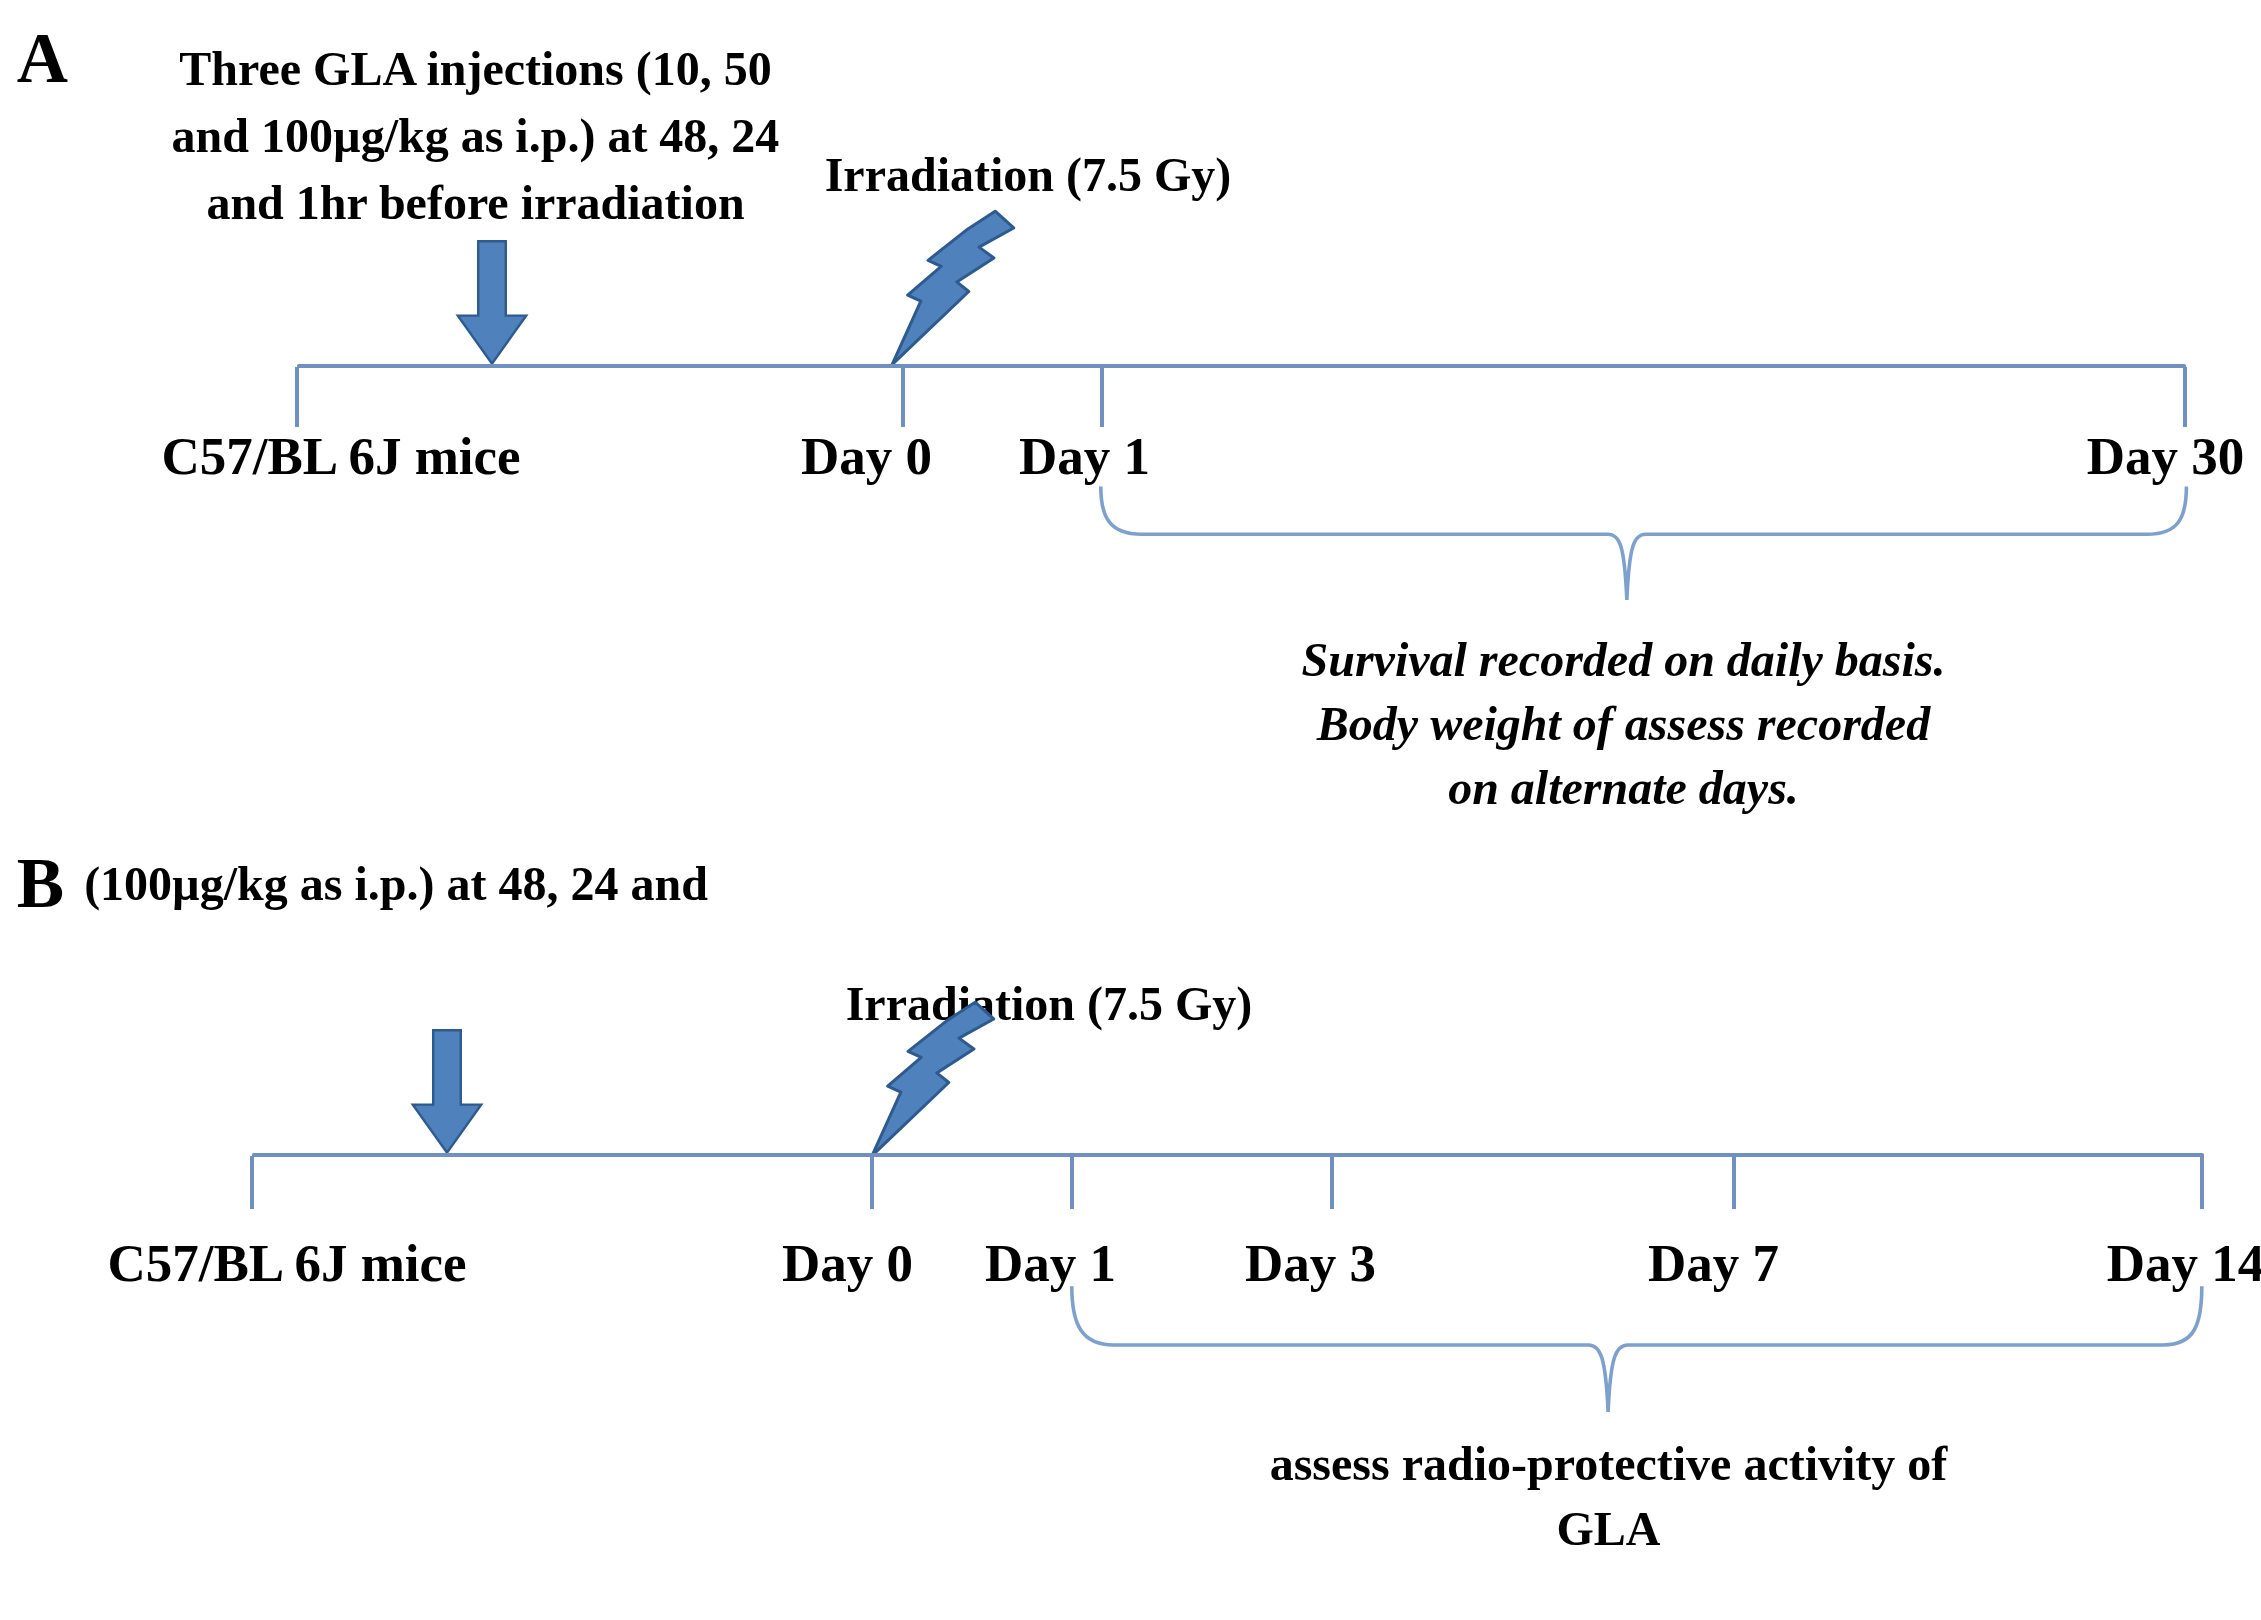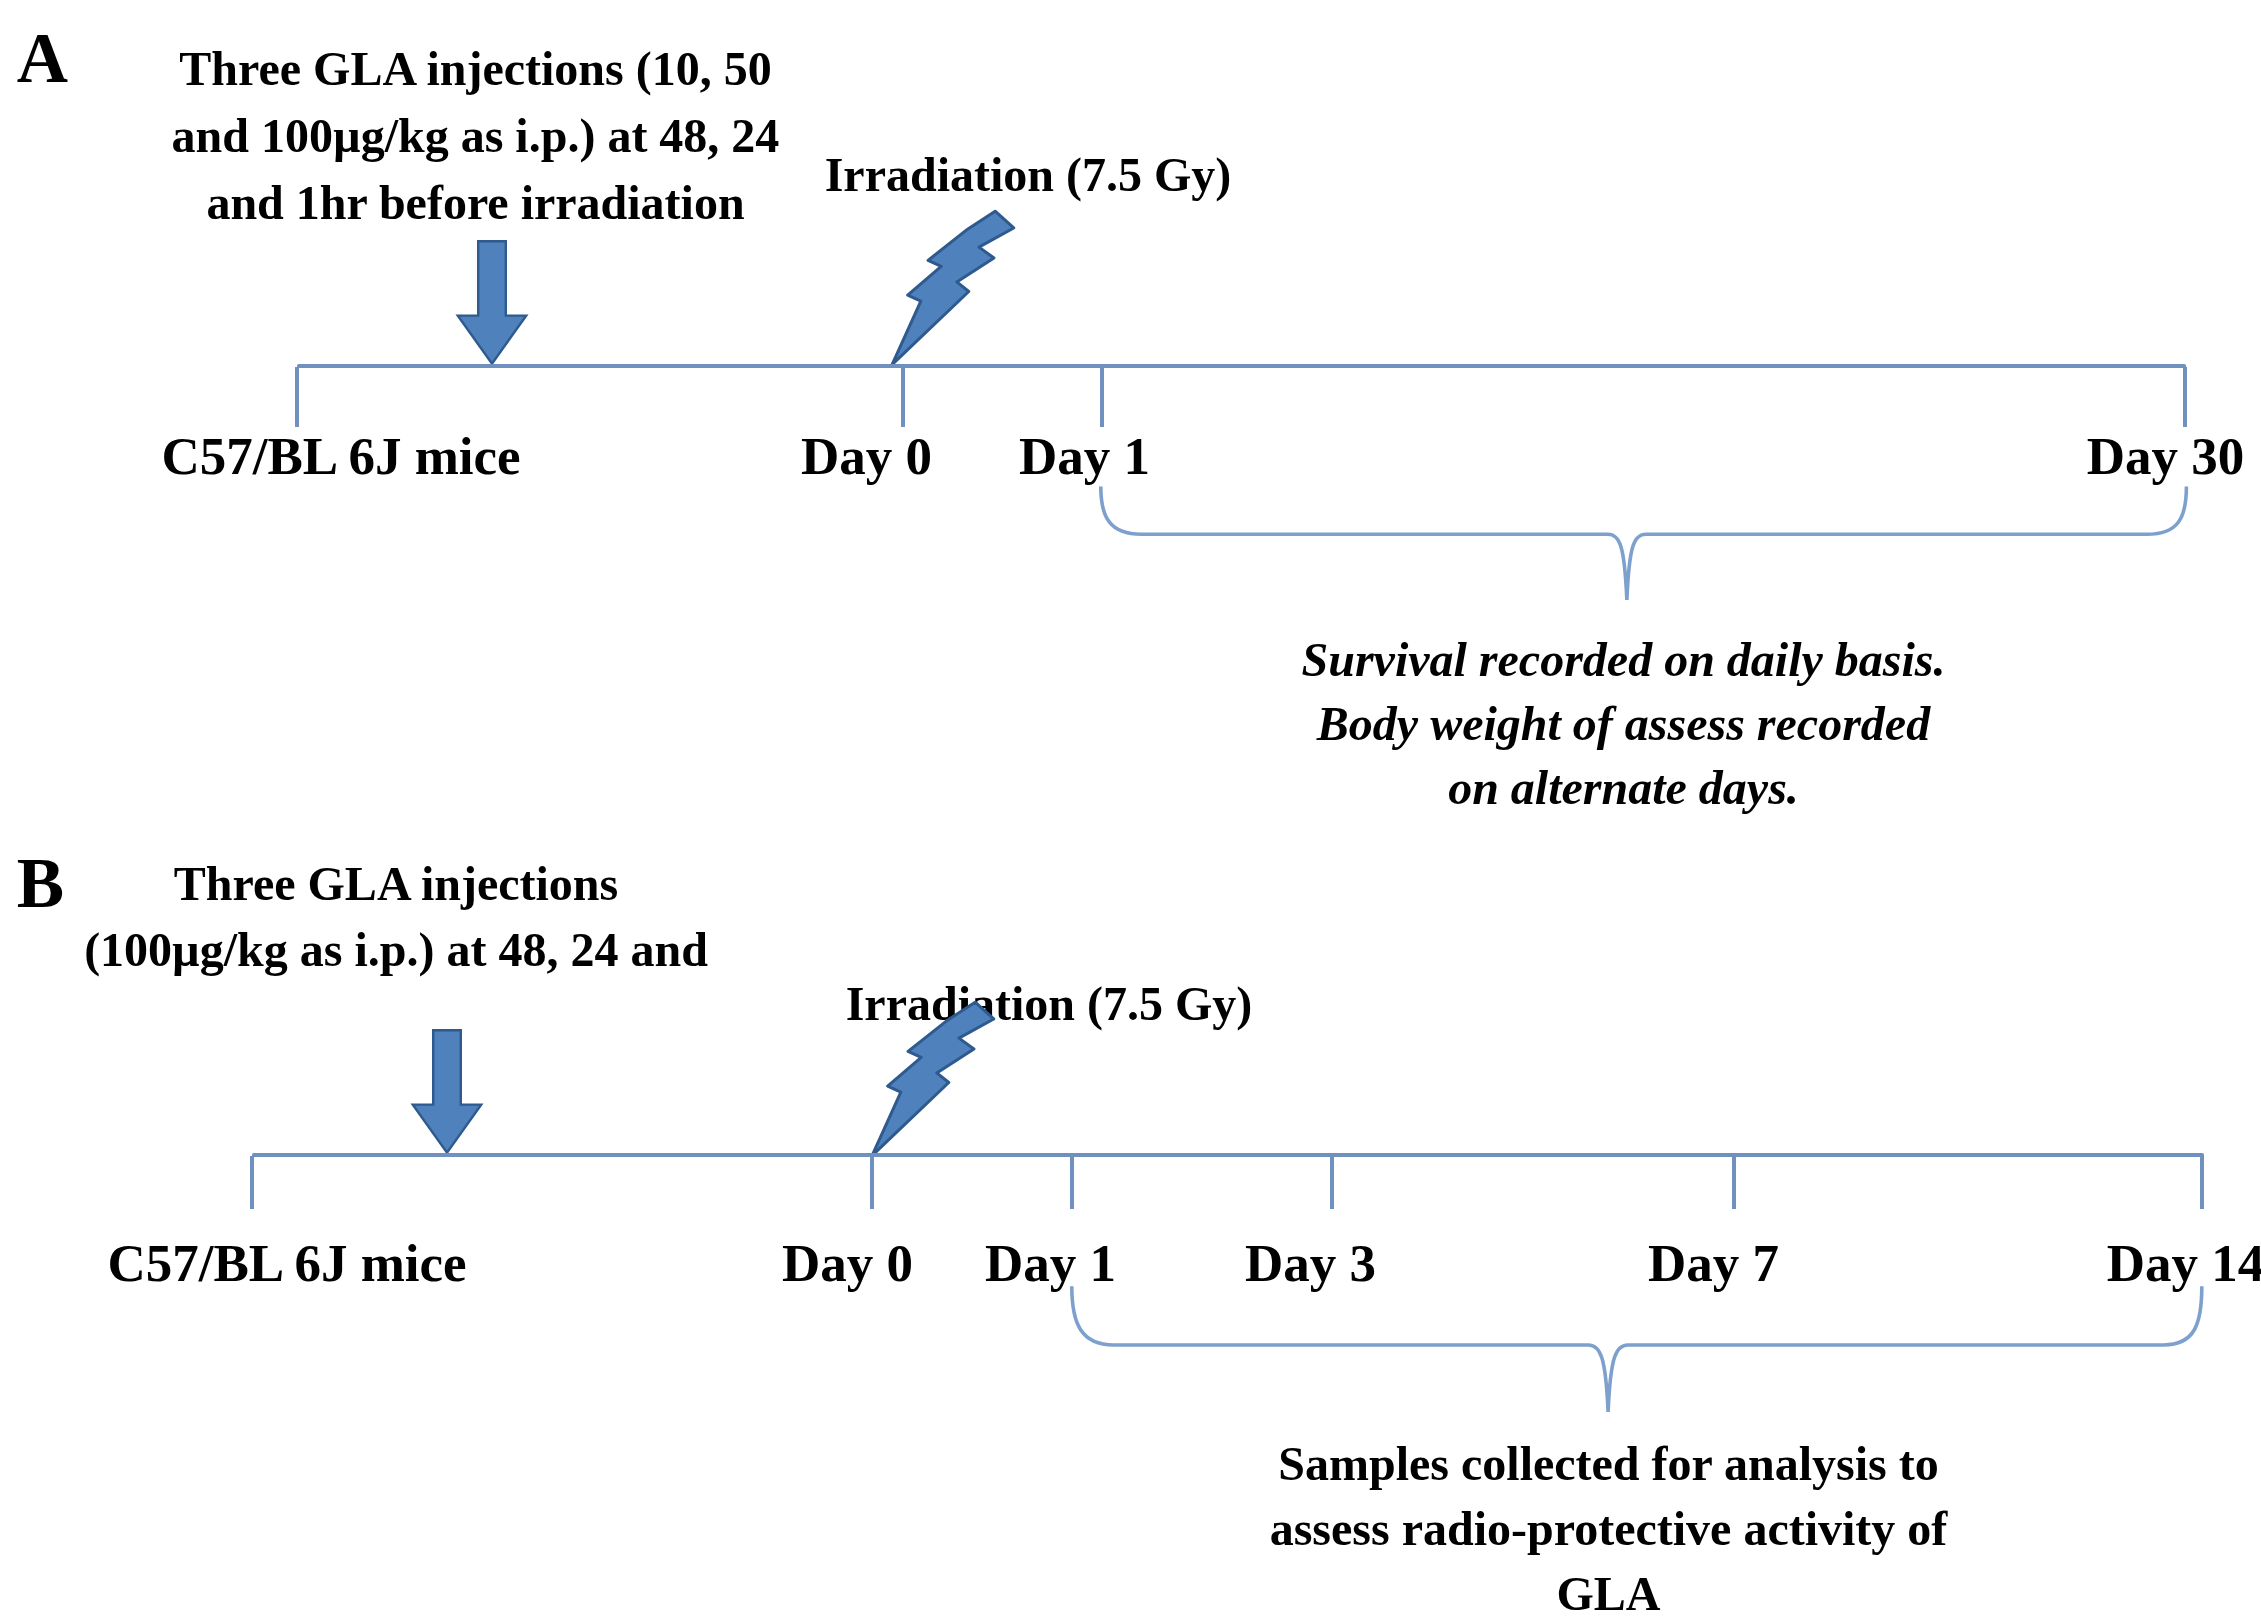--- a/index.html
+++ b/index.html
@@ -71,21 +71,20 @@
       <div class="annot-line">Body weight of assess recorded</div>
       <div class="annot-line">on alternate days.</div>
     </div>
   </div>
 
   <div class="abs" style="left:0;top:813px;width:2261px;height:808px;">
 
     <div class="abs panel-letter" style="left:16.7px;top:35px;">B</div>
 
     <div class="abs note-block" style="left:33px;top:38px;width:726px;line-height:66px;">
-      <div class="note-line" style="height:66px;">Three GLA injections</div>
       <div class="note-line" style="height:66px;">(100µg/kg as i.p.) at 48, 24 and</div>
     </div>
 
     <div class="abs irr-label" style="left:822px;top:164px;width:454px;">Irradiation (7.5 Gy)</div>
 
     <svg class="abs" style="left:411px;top:216px;" width="72" height="126" viewBox="0 0 120 210">
       <path d="M 37,2 L 83,2 L 83,126 L 117,126 L 60,206 L 3,126 L 37,126 Z" fill="#4f81bd" stroke="#2e5a8e" stroke-width="4"></path>
     </svg>
 
     <svg class="abs" style="left:866px;top:188px;" width="129" height="157" viewBox="0 0 215 262">
@@ -105,20 +104,19 @@
     <div class="abs day-label" style="left:961px;top:423px;width:179px;">Day 1</div>
     <div class="abs day-label" style="left:1221px;top:423px;width:179px;">Day 3</div>
     <div class="abs day-label" style="left:1624px;top:423px;width:179px;">Day 7</div>
     <div class="abs day-label" style="left:2090px;top:423px;width:191px;">Day 14</div>
 
     <svg class="abs" style="left:1067px;top:472px;" width="1139" height="133" viewBox="0 0 1905 222">
       <path d="M 8,2 C 8,65 24,100 78,100 L 872,100 C 892,100 901,120 905,212 C 909,120 918,100 938,100 L 1834,100 C 1886,100 1898,65 1898,2" fill="none" stroke="#7da0cd" stroke-width="6"></path>
     </svg>
 
     <div class="abs annot-block" style="left:1217px;top:618px;width:783px;">
-      <div class="annot-line-b">Samples collected for analysis to</div>
       <div class="annot-line-b">assess radio-protective activity of</div>
       <div class="annot-line-b">GLA</div>
     </div>
   </div>
 
 </div>
 
 
 </body></html>

